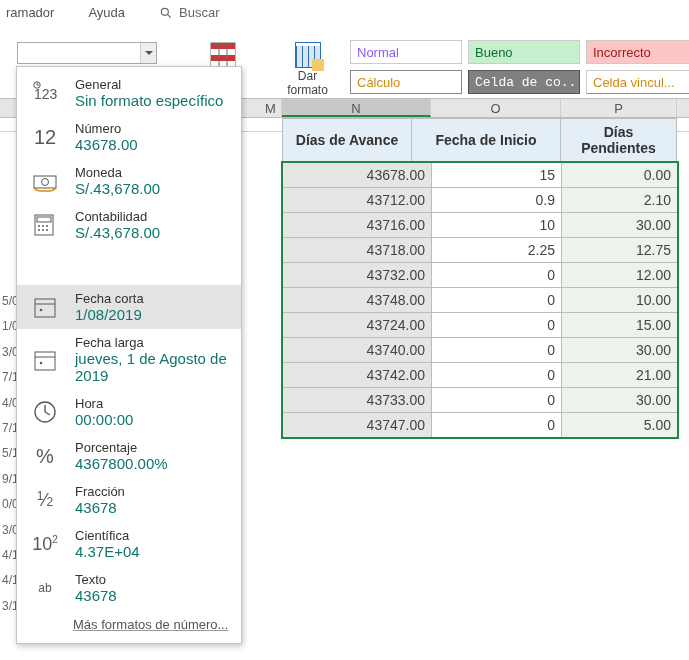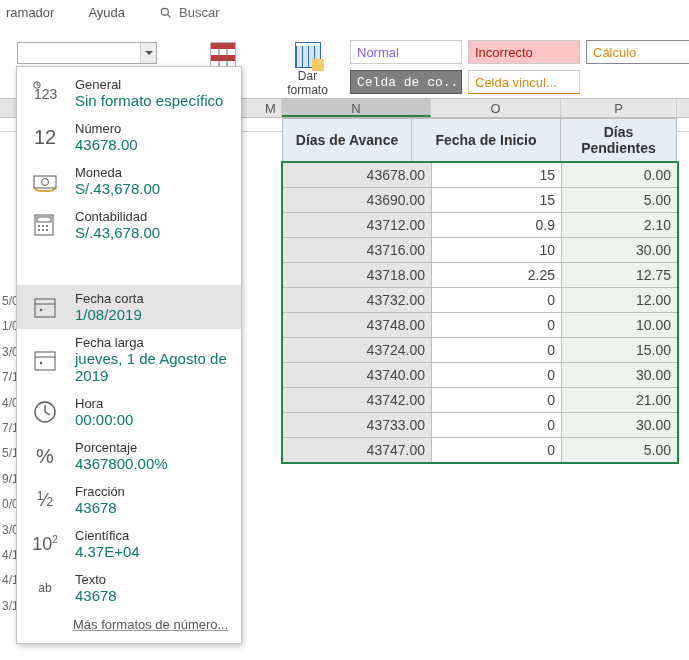--- a/index.html
+++ b/index.html
@@ -107,20 +107,21 @@
   </div>
 
   <div class="fmt-table">
     <div class="ticon"></div>
     <div>Dar formato</div>
     <div>como tabla</div>
   </div>
 
   <div class="style-group">
     <div class="style-box sb-normal">Normal</div>
+    <div class="style-box sb-bueno">Bueno</div>
     <div class="style-box sb-incorr">Incorrecto</div>
     <div class="style-box sb-calc">Cálculo</div>
     <div class="style-box sb-celda">Celda de co...</div>
     <div class="style-box sb-vinc">Celda vincul...</div>
   </div>
   <div class="group-lbl">Estilos</div>
 </div>
 
 <div class="nf-menu">
   <div id="nf-items">
@@ -272,25 +273,20 @@
     <span><span>Días</span><br><span>Pendientes</span></span>
   </div>
 </div>
 
 <table class="data">
   <tbody id="data-body">
       <tr>
         <td class="col-n">43678.00</td>
         <td class="col-o">15</td>
         <td class="col-p">0.00</td>
-      </tr>
-      <tr>
-        <td class="col-n">43690.00</td>
-        <td class="col-o">15</td>
-        <td class="col-p">5.00</td>
       </tr>
       <tr>
         <td class="col-n">43712.00</td>
         <td class="col-o">0.9</td>
         <td class="col-p">2.10</td>
       </tr>
       <tr>
         <td class="col-n">43716.00</td>
         <td class="col-o">10</td>
         <td class="col-p">30.00</td>

